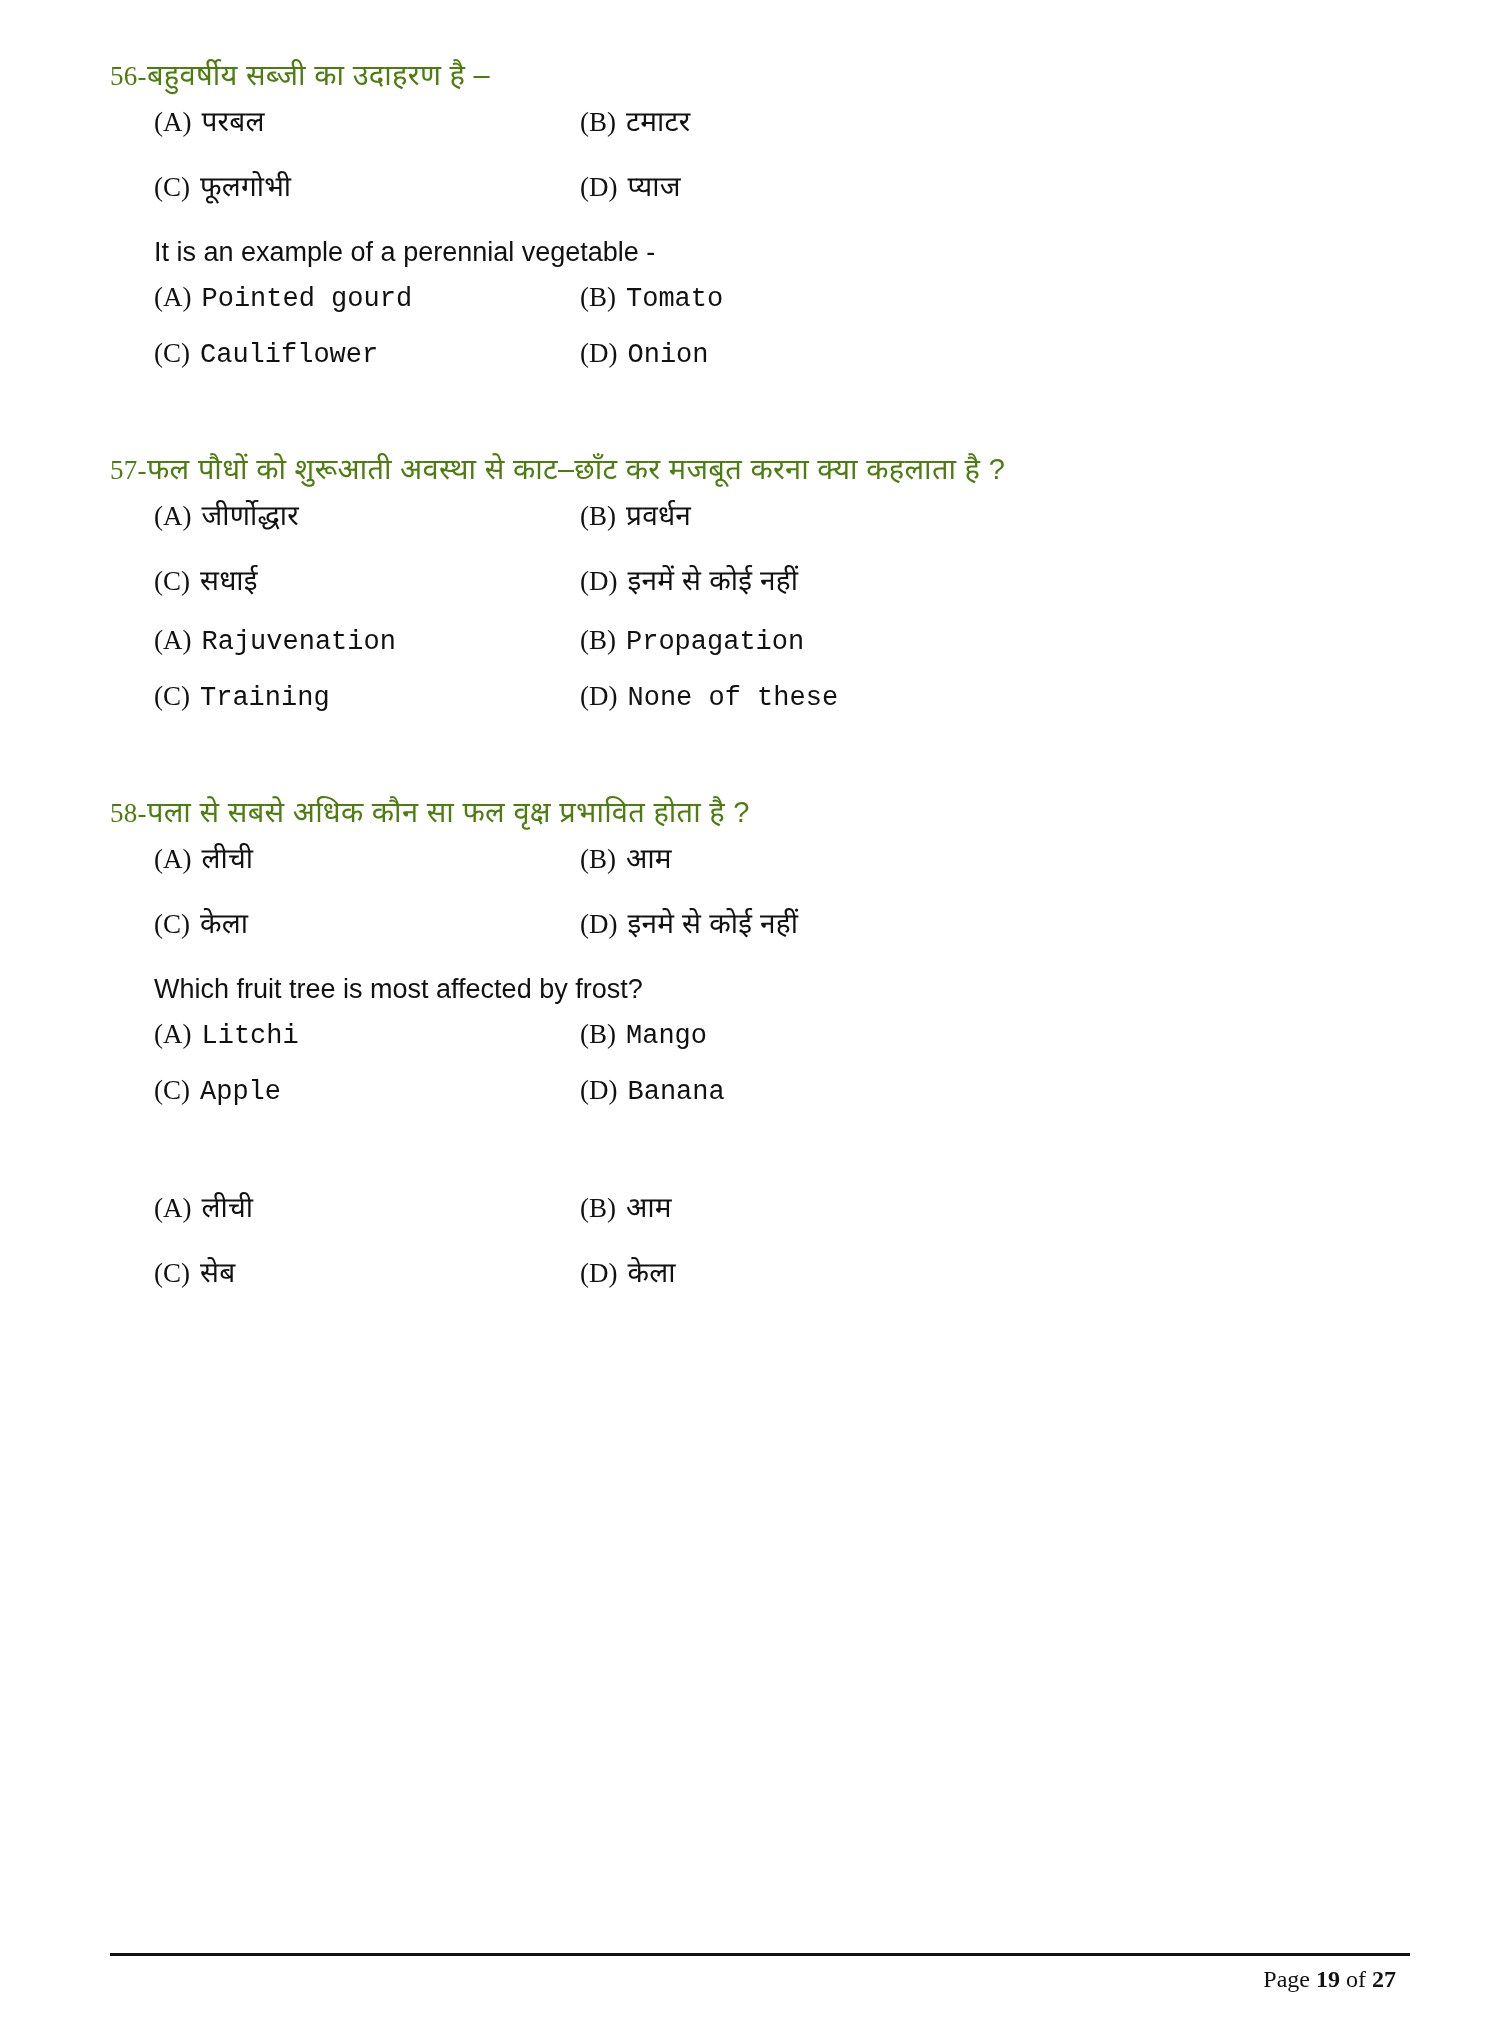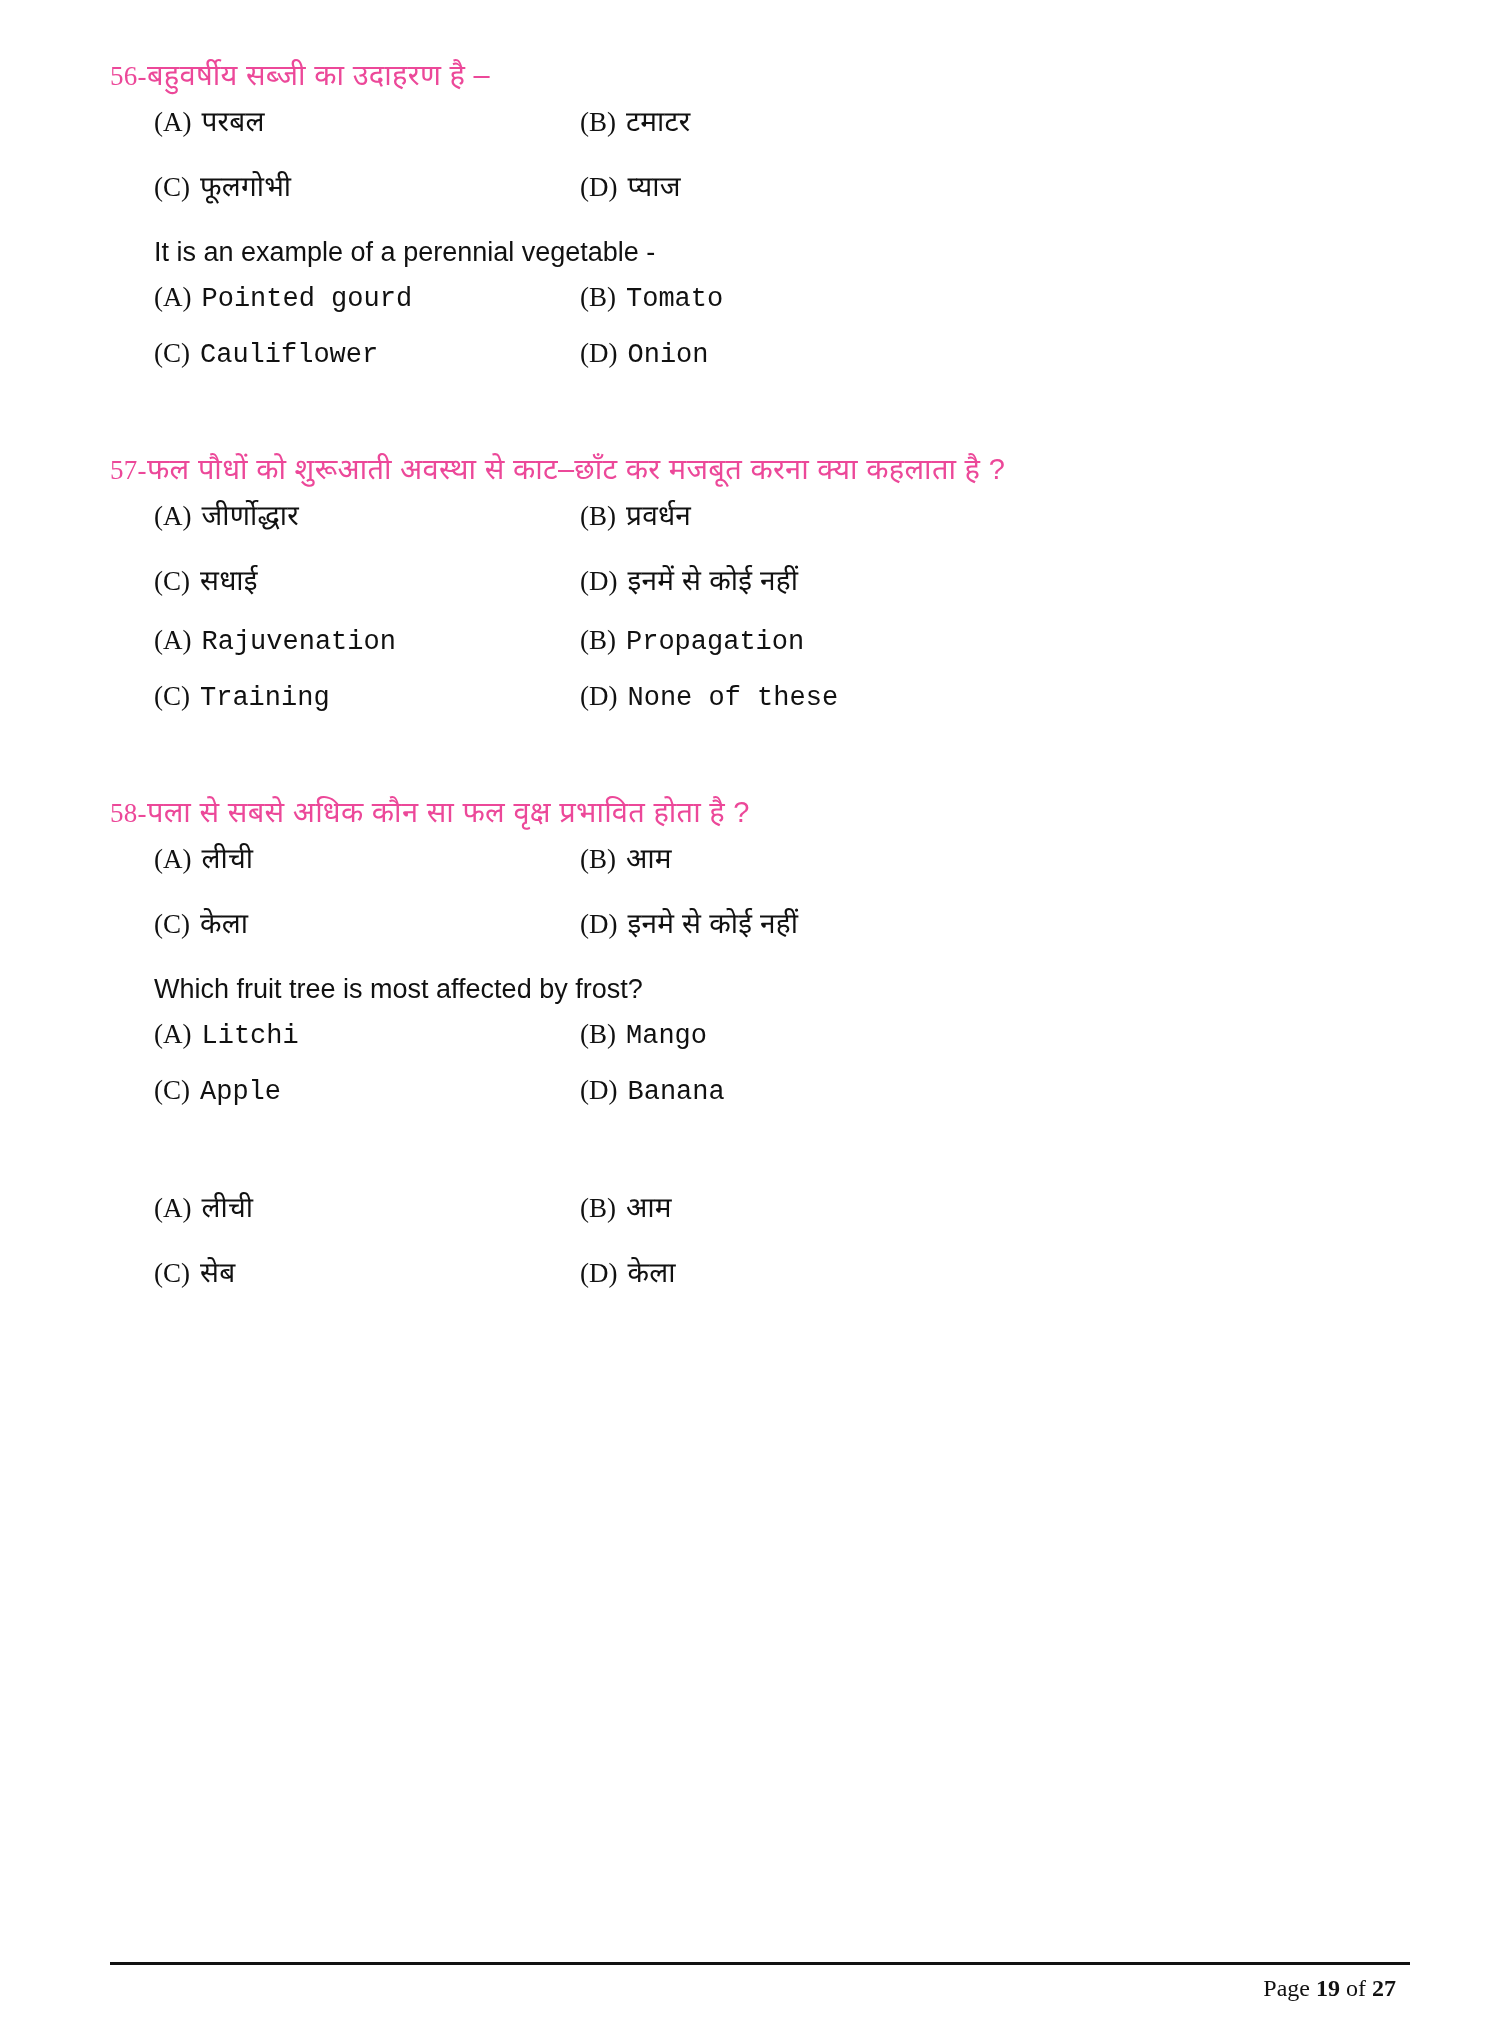--- a/index.html
+++ b/index.html
@@ -25,21 +25,21 @@
   }
 
   .qblock {
     margin-bottom: 8px;
   }
 
   .qhead {
     font-family: "Liberation Sans", "DejaVu Sans", sans-serif;
     font-size: 29px;
     line-height: 1.35;
-    color: #ec4899;
+    color: #4d7c0f;
     margin: 0 0 6px 0;
     letter-spacing: 0.3px;
     white-space: nowrap;
   }
 
   .qhead .num {
     font-family: "Liberation Serif", "DejaVu Serif", serif;
     font-size: 27px;
   }
 
@@ -87,21 +87,21 @@
     margin: 6px 0 14px 0;
     white-space: nowrap;
   }
 
   .gap-after-q { height: 48px; }
 
   .footer {
     position: absolute;
     left: 110px;
     right: 95px;
-    bottom: 32px;
+    bottom: 41px;
   }
   .footer-rule {
     border-top: 3px solid #111111;
     width: 100%;
     margin-bottom: 10px;
   }
   .footer-text {
     text-align: right;
     font-family: "Liberation Serif", "DejaVu Serif", serif;
     font-size: 24px;

